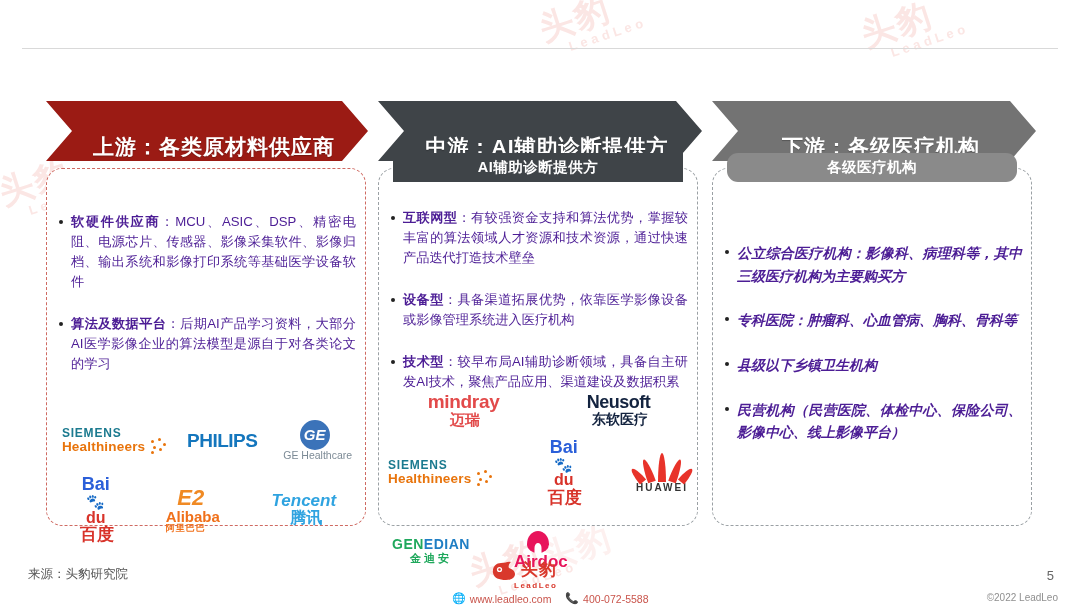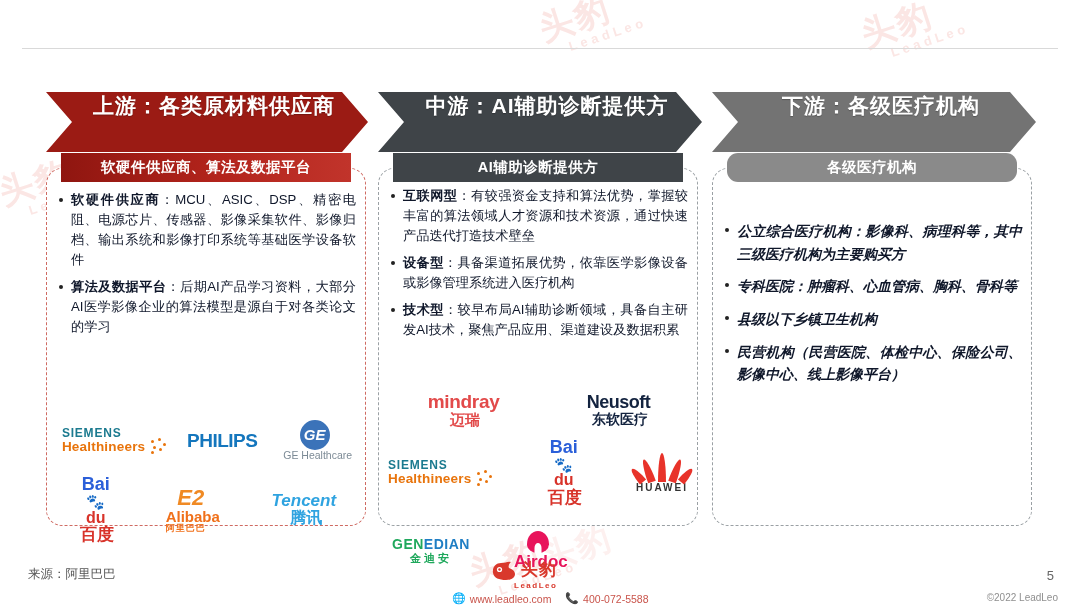--- a/index.html
+++ b/index.html
@@ -33,22 +33,22 @@
   .title-text {
     font-size:19px; color:#b0231b; letter-spacing:1px;
     font-family:"Liberation Sans","DejaVu Sans",sans-serif;
   }
   .title-rule {
     position:absolute; left:22px; top:48px; width:1036px; height:1px; background:#d9d9d9;
   }
 
   
   .chev {
-    position:absolute; top:92px; height:60px;
-    display:flex; align-items:flex-start; justify-content:center;
+    position:absolute; top:101px; height:60px;
+    display:flex; align-items:flex-end; justify-content:center;
     color:#fff; font-size:21px; font-weight:700; letter-spacing:1px;
     clip-path: polygon(0 0, calc(100% - 26px) 0, 100% 50%, calc(100% - 26px) 100%, 0 100%, 26px 50%);
     filter: drop-shadow(2px 3px 3px rgba(0,0,0,0.28));
     text-shadow: 0 1px 1px rgba(0,0,0,.25);
   }
   .chev span { margin-left: 14px; }
   .chev-1 { left:46px;  width:322px; background:#9b1b14; }
   .chev-2 { left:378px; width:324px; background:#3f4448; }
   .chev-3 { left:712px; width:324px; background:#737373; }
 
@@ -69,23 +69,24 @@
   .sub-head-3 { left:727px; background:#8a8a8a;border-radius:11px; }
 
   
   .body { position:absolute; width:300px; }
   .body-1 { left:56px; top:190px; }
   .body-2 { left:388px; top:186px; }
   .body-3 { left:722px; top:220px;font-style:italic; }
 
   ul.bullets { list-style:none; }
   ul.bullets > li {
-    position:relative; padding-left:15px; color:#0f172a;
+    position:relative; padding-left:15px; color:#4c1d95;
     font-size:13.2px; line-height:1.52; margin-bottom:7px;
     text-align:justify;
+    margin-top:22px;
   }
   ul.bullets > li::before {
     content:""; position:absolute; left:3px; top:8px;
     width:4px; height:4px; border-radius:50%; background:#222;
   }
   .b { font-weight:700; }
   .body-3 ul.bullets > li { font-size:14px; line-height:1.62; margin-bottom:10px; font-weight:700; }
 
   
   .logos { position:absolute; width:310px; }
@@ -206,21 +207,20 @@
     <span>中游：AI辅助诊断提供方</span>
   </div>
   <div class="chev chev-3">
     <span>下游：各级医疗机构</span>
   </div>
 
   <div class="col col-1"></div>
   <div class="col col-2"></div>
   <div class="col col-3"></div>
 
-  <div class="sub-head sub-head-1">软硬件供应商、算法及数据平台</div>
   <div class="sub-head sub-head-2">AI辅助诊断提供方</div>
   <div class="sub-head sub-head-3">各级医疗机构</div>
 
   <div class="body body-1">
     <ul class="bullets">
       <li>
         <span class="b">软硬件供应商</span><span>：</span><span>MCU、ASIC、DSP、精密电阻、电源芯片、传感器、影像采集软件、影像归档、输出系统和影像打印系统等基础医学设备软件</span>
       </li>
       <li>
         <span class="b">算法及数据平台</span><span>：</span><span>后期AI产品学习资料，大部分AI医学影像企业的算法模型是源自于对各类论文的学习</span>
@@ -354,21 +354,21 @@
       </li>
       <li>
         <span>县级以下乡镇卫生机构</span>
       </li>
       <li>
         <span>民营机构（民营医院、体检中心、保险公司、影像中心、线上影像平台）</span>
       </li>
     </ul>
   </div>
 
-  <div class="source">来源：阿里巴巴</div>
+  <div class="source">来源：头豹研究院</div>
 
   <div class="foot-logo">
     <div class="fl-row">
       <span class="fl-mark">
         <svg width="26" height="22" viewBox="0 0 26 22" aria-hidden="true">
           <path d="M2 14 C1 8 5 4 10 4 C14 4 17 2 20 3 C18 5 17 7 18 9 C21 10 24 12 24 15 C24 19 20 21 15 21 C8 21 3 19 2 14 Z" fill="#d9382c"></path>
           <circle cx="8.5" cy="10.5" r="2.6" fill="#ffffff"></circle>
           <circle cx="8.5" cy="10.5" r="1.2" fill="#d9382c"></circle>
         </svg>
       </span>

